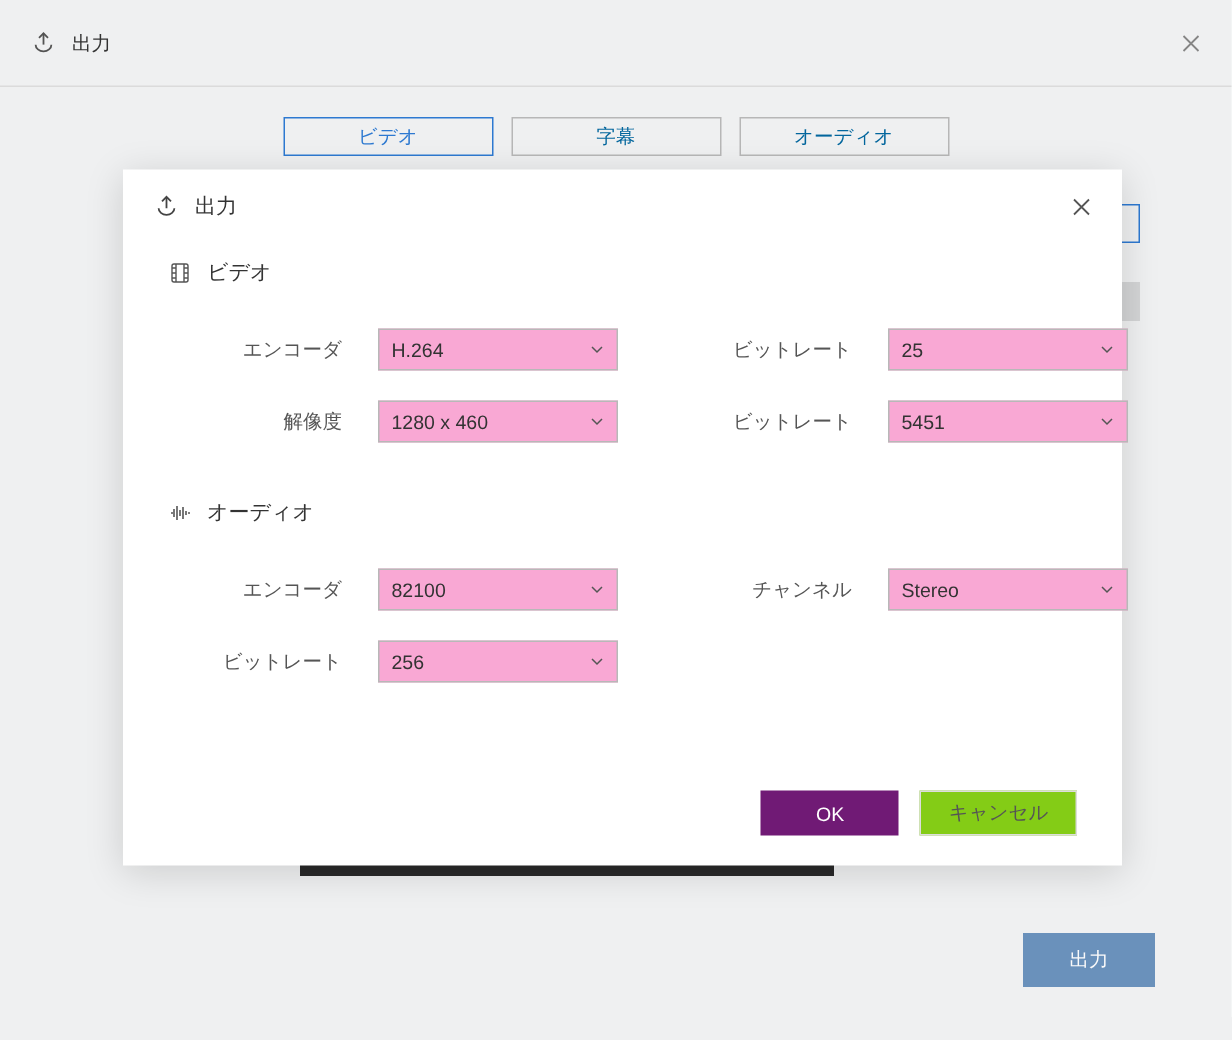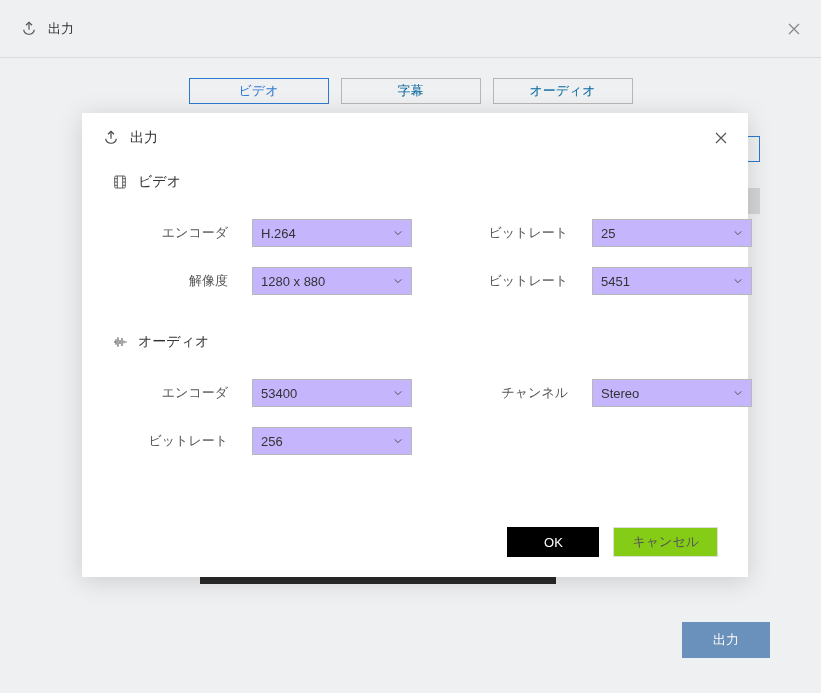--- a/index.html
+++ b/index.html
@@ -133,21 +133,21 @@
   }
   .form-label {
     text-align: right;
     color: #555;
     font-size: 13px;
     padding-right: 4px;
   }
   .select {
     height: 28px;
     border: 1px solid #b8b8b8;
-    background: #c4b5fd;
+    background: #f9a8d4;
     display: flex;
     align-items: center;
     justify-content: space-between;
     padding: 0 8px;
     cursor: pointer;
     color: #333;
     font-size: 13px;
   }
   .select-chevron {
     width: 10px; height: 10px;
@@ -167,21 +167,21 @@
     min-width: 92px;
     padding: 0 18px;
     display: flex;
     align-items: center;
     justify-content: center;
     font-size: 13px;
     cursor: pointer;
     border: 1px solid transparent;
   }
   .btn-primary {
-    background: #000000;
+    background: #701a75;
     color: #fff;
   }
   .btn-secondary {
     background: #84cc16;
     color: #555;
     border-color: #ddd;
   }
   svg { display: block; }
 </style>
 </head>
@@ -279,21 +279,21 @@
           <span>25</span>
           <span>
               <svg class="select-chevron" viewBox="0 0 12 12" stroke="#555" stroke-width="1.2" fill="none">
                 <path d="M2 4 L6 8 L10 4"></path>
               </svg>
             </span>
         </div>
 
         <div class="form-label">解像度</div>
         <div class="select">
-          <span>1280 x 880</span>
+          <span>1280 x 460</span>
           <span>
               <svg class="select-chevron" viewBox="0 0 12 12" stroke="#555" stroke-width="1.2" fill="none">
                 <path d="M2 4 L6 8 L10 4"></path>
               </svg>
             </span>
         </div>
         <div class="form-label">ビットレート</div>
         <div class="select">
           <span>5451</span>
           <span>
@@ -310,21 +310,21 @@
         <span>
           <svg width="16" height="16" viewBox="0 0 24 24" fill="none" stroke="#555" stroke-width="1.6">
             <path d="M3 12 L5 12 M6 8 L6 16 M9 5 L9 19 M12 9 L12 15 M15 6 L15 18 M18 10 L18 14 M20 12 L22 12"></path>
           </svg>
         </span>
         <span>オーディオ</span>
       </div>
       <div class="form-grid">
         <div class="form-label">エンコーダ</div>
         <div class="select">
-          <span>53400</span>
+          <span>82100</span>
           <span>
               <svg class="select-chevron" viewBox="0 0 12 12" stroke="#555" stroke-width="1.2" fill="none">
                 <path d="M2 4 L6 8 L10 4"></path>
               </svg>
             </span>
         </div>
 
         <div class="form-label">チャンネル</div>
         <div class="select">
           <span>Stereo</span>

